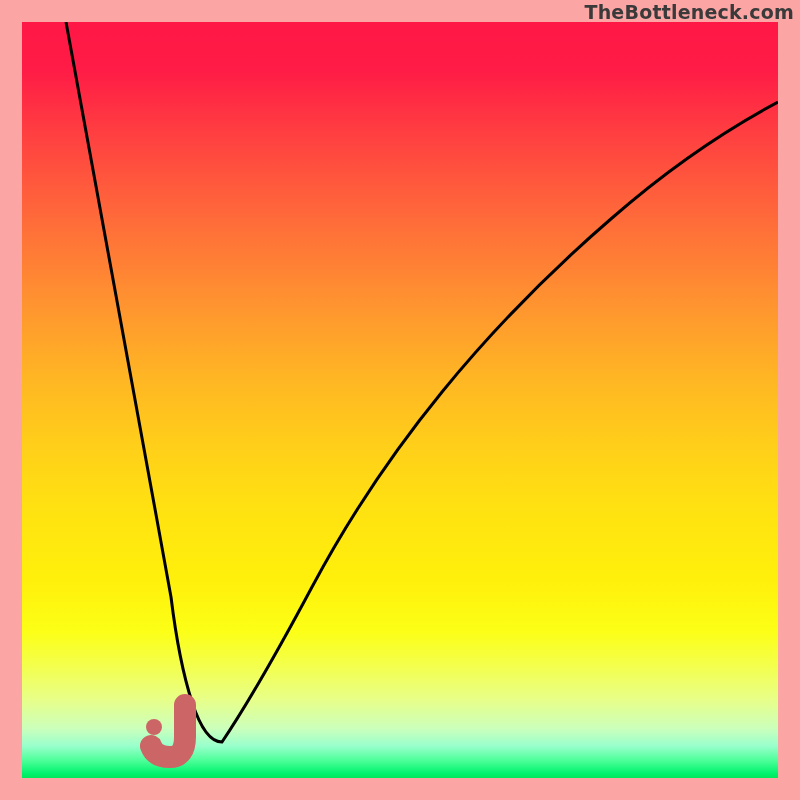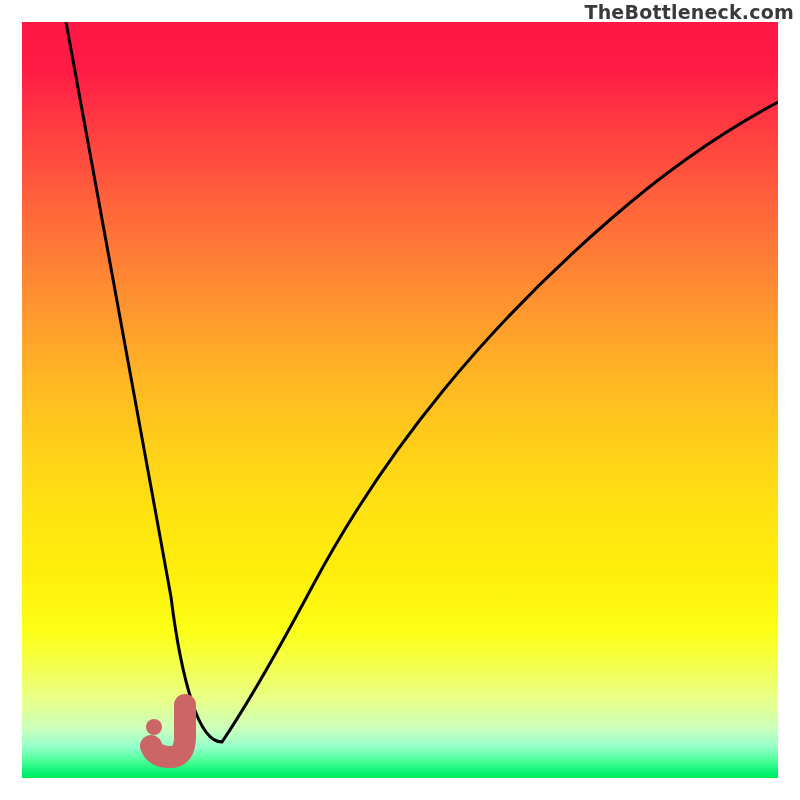--- a/index.html
+++ b/index.html
@@ -7,21 +7,21 @@
     padding: 0;
     width: 800px;
     height: 800px;
     overflow: hidden;
     background: #000000;
   }
   .frame {
     position: relative;
     width: 800px;
     height: 800px;
-    background: #ffffff;
+    background: #fca5a5;
   }
   .inner {
     position: absolute;
     left: 22px;
     top: 22px;
     width: 756px;
     height: 756px;
     overflow: hidden;
   }
   .gradient-top {

